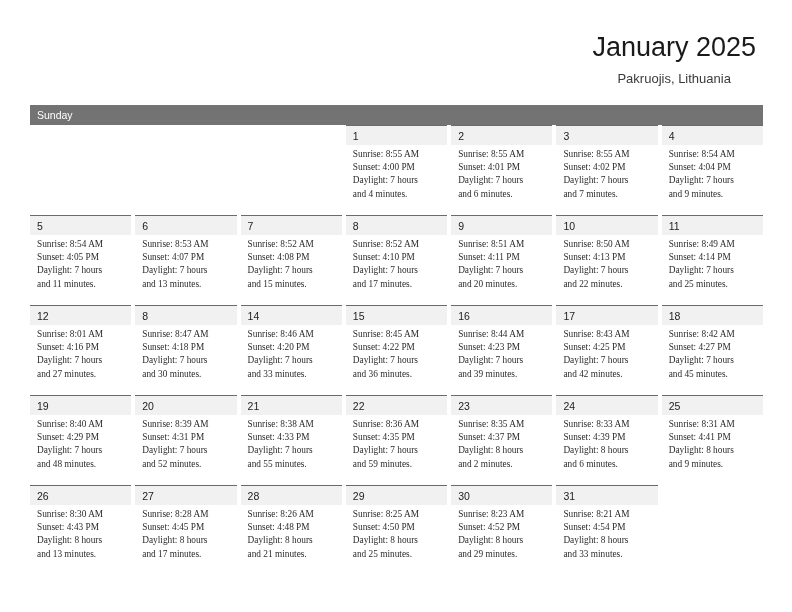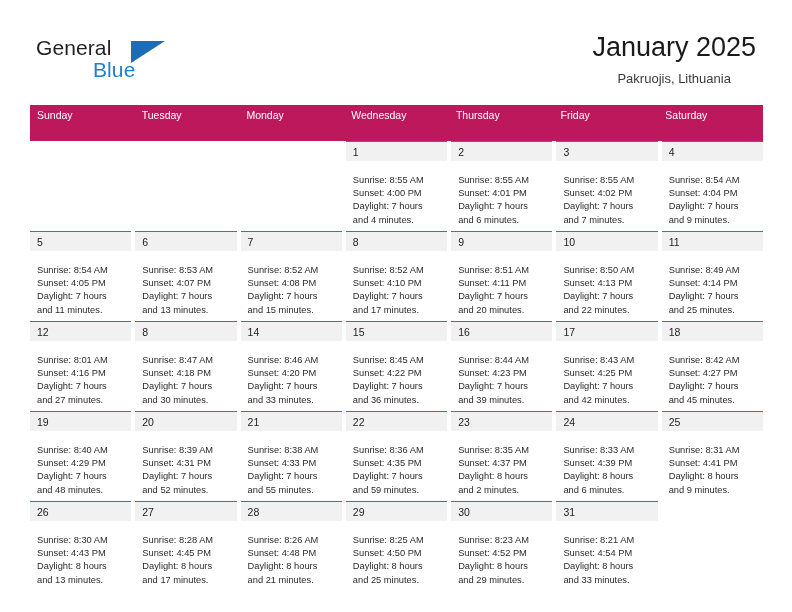--- a/index.html
+++ b/index.html
@@ -72,22 +72,23 @@
 
   
   .calendar {
     position: absolute;
     left: 30px; top: 105px;
     width: 733px;
   }
   .weekday-row {
     display: flex;
     width: 100%;
-    background: #be185d;
-    height: 36px;
+    background: #737373;
+    height: 20px;
+    flex-direction: column;
   }
   .weekday {
     flex: 1 1 0;
     color: #ffffff;
     font-size: 10.5px;
     line-height: 20px;
     padding-left: 7px;
     white-space: nowrap;
   }
   .week-row {
@@ -114,41 +115,37 @@
     height: 19px;
     background: #f1f1f1;
     padding-left: 7px;
   }
   .day-num {
     font-size: 10.5px;
     color: #222222;
     line-height: 19px;
   }
   .day-body {
-    padding: 13px 4px 0 7px;
+    padding: 3px 4px 0 7px;
+    font-family: Liberation Serif, serif;
   }
   .day-line {
     font-size: 9.3px;
     color: #2b2b2b;
     line-height: 13.2px;
     white-space: nowrap;
   }
 </style>
 </head>
 <body>
 
 <div class="page">
 
   <div class="header">
 
-    <div class="logo">
-      <span class="logo-general">General</span>
-      <span class="logo-triangle"></span>
-      <span class="logo-blue">Blue</span>
-    </div>
 
     <div class="title-block">
       <h1 class="cal-title">January 2025</h1>
       <p class="cal-subtitle">Pakruojis, Lithuania</p>
     </div>
 
   </div>
 
   <div class="calendar">
 

